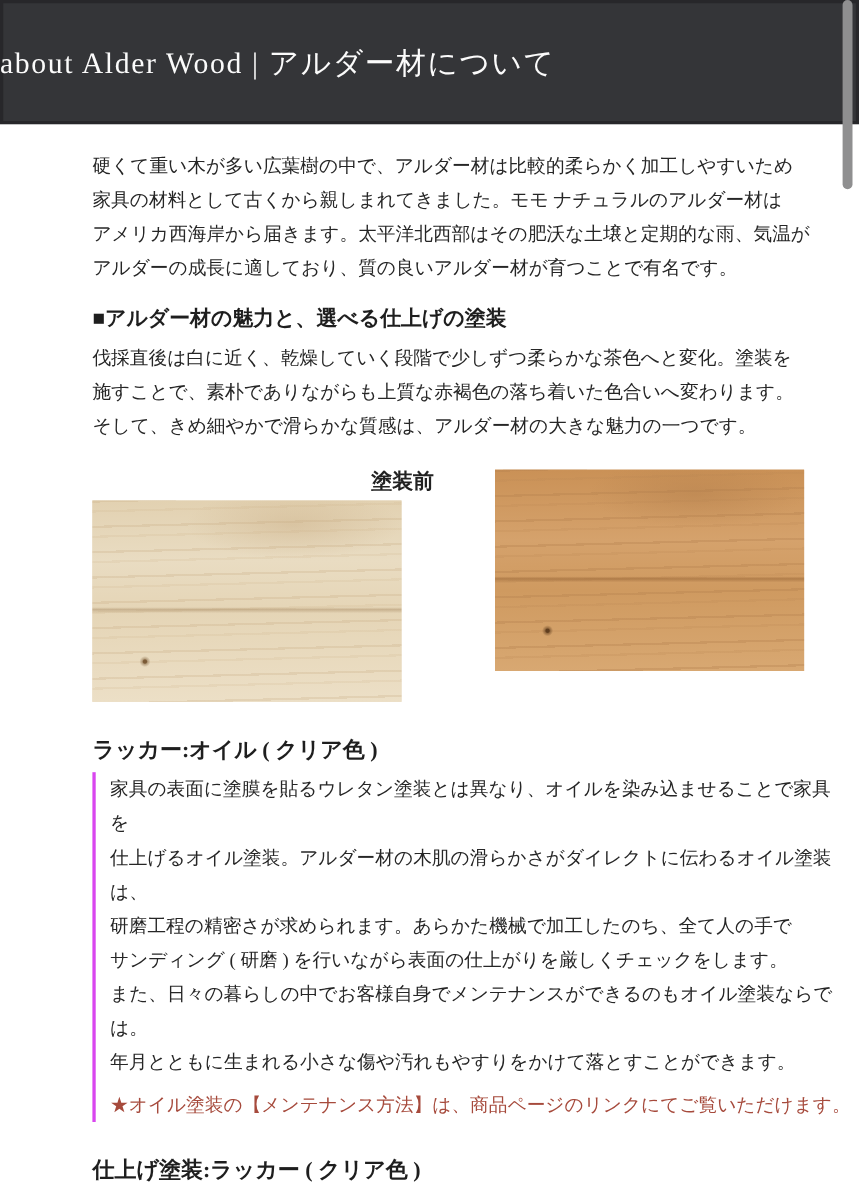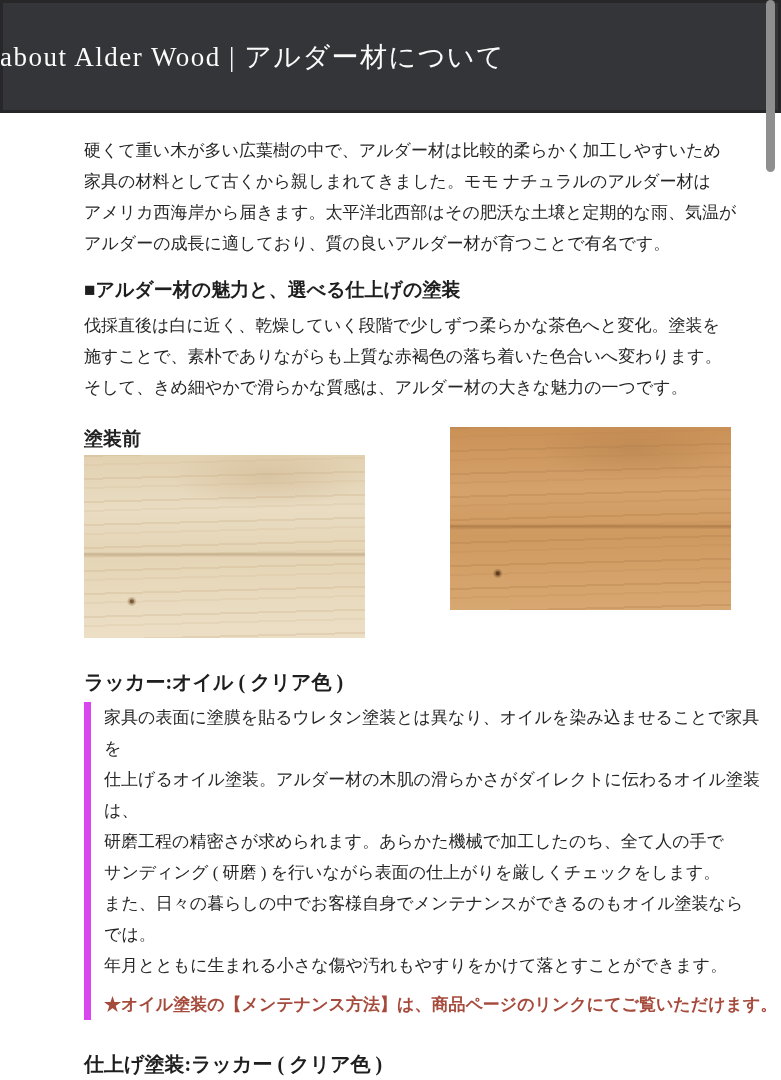--- a/index.html
+++ b/index.html
@@ -50,21 +50,21 @@
     color:#1e1e1e;
     line-height:28px;
   }
   .appeal-text{margin-top:6px;}
   
   .comparison{
     margin-top:24px;
     display:flex;
     gap:55px;
   }
-  .figure{width:328px;}
+  .figure{width:328px;text-align:right;}
   .fig-label{
     font-size:19px;
     font-weight:700;
     color:#222;
     line-height:24px;
     margin-bottom:4px;
   }
   .wood{
     width:281px;height:183px;
   }
@@ -89,29 +89,29 @@
   
   .finish-heading{
     margin-top:30px;
     font-size:20px;
     font-weight:700;
     color:#1e1e1e;
     line-height:28px;
   }
   .bordered{
     margin-top:6px;
-    border-left:7px solid #d946ef;
+    border-left:3px solid #d946ef;
     padding-left:13px;
   }
   .note{
     margin-top:9px;
     white-space:nowrap;
     font-size:17px;
     line-height:30px;
-    font-weight:700;
+    font-weight:400;
   }
 </style>
 </head>
 <body>
 
 <div class="header">
   <h1>about Alder Wood | アルダー材について</h1>
 </div>
 
 <div class="scrollbar-thumb"></div>

